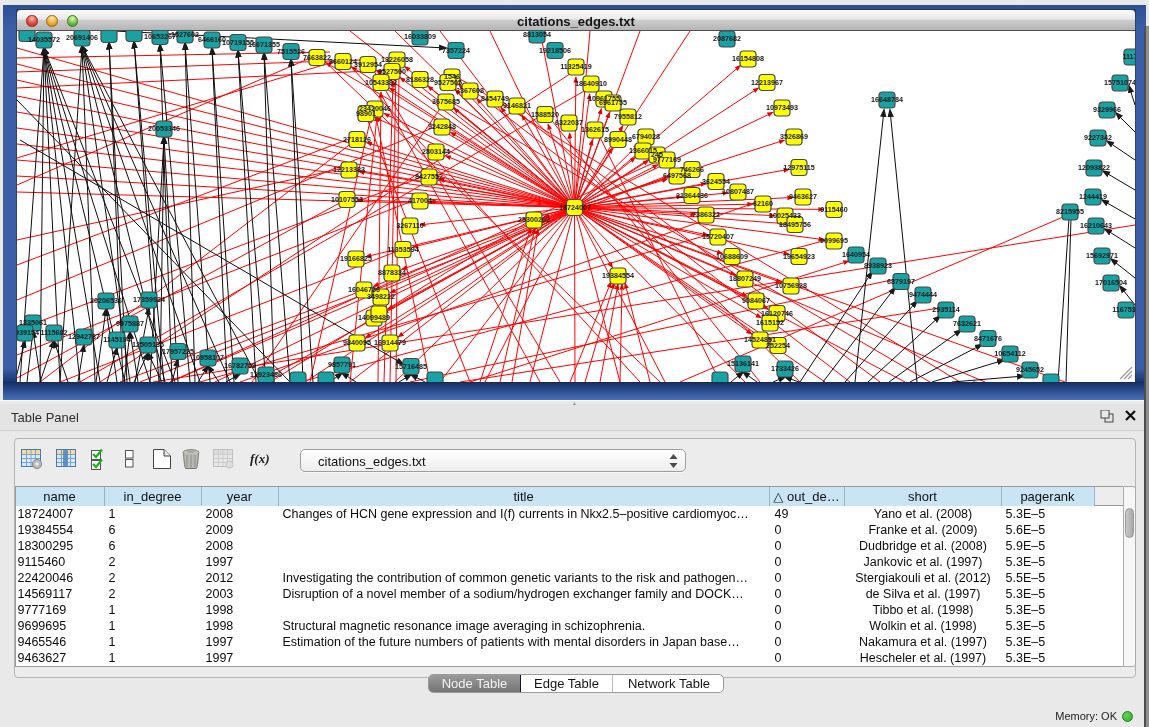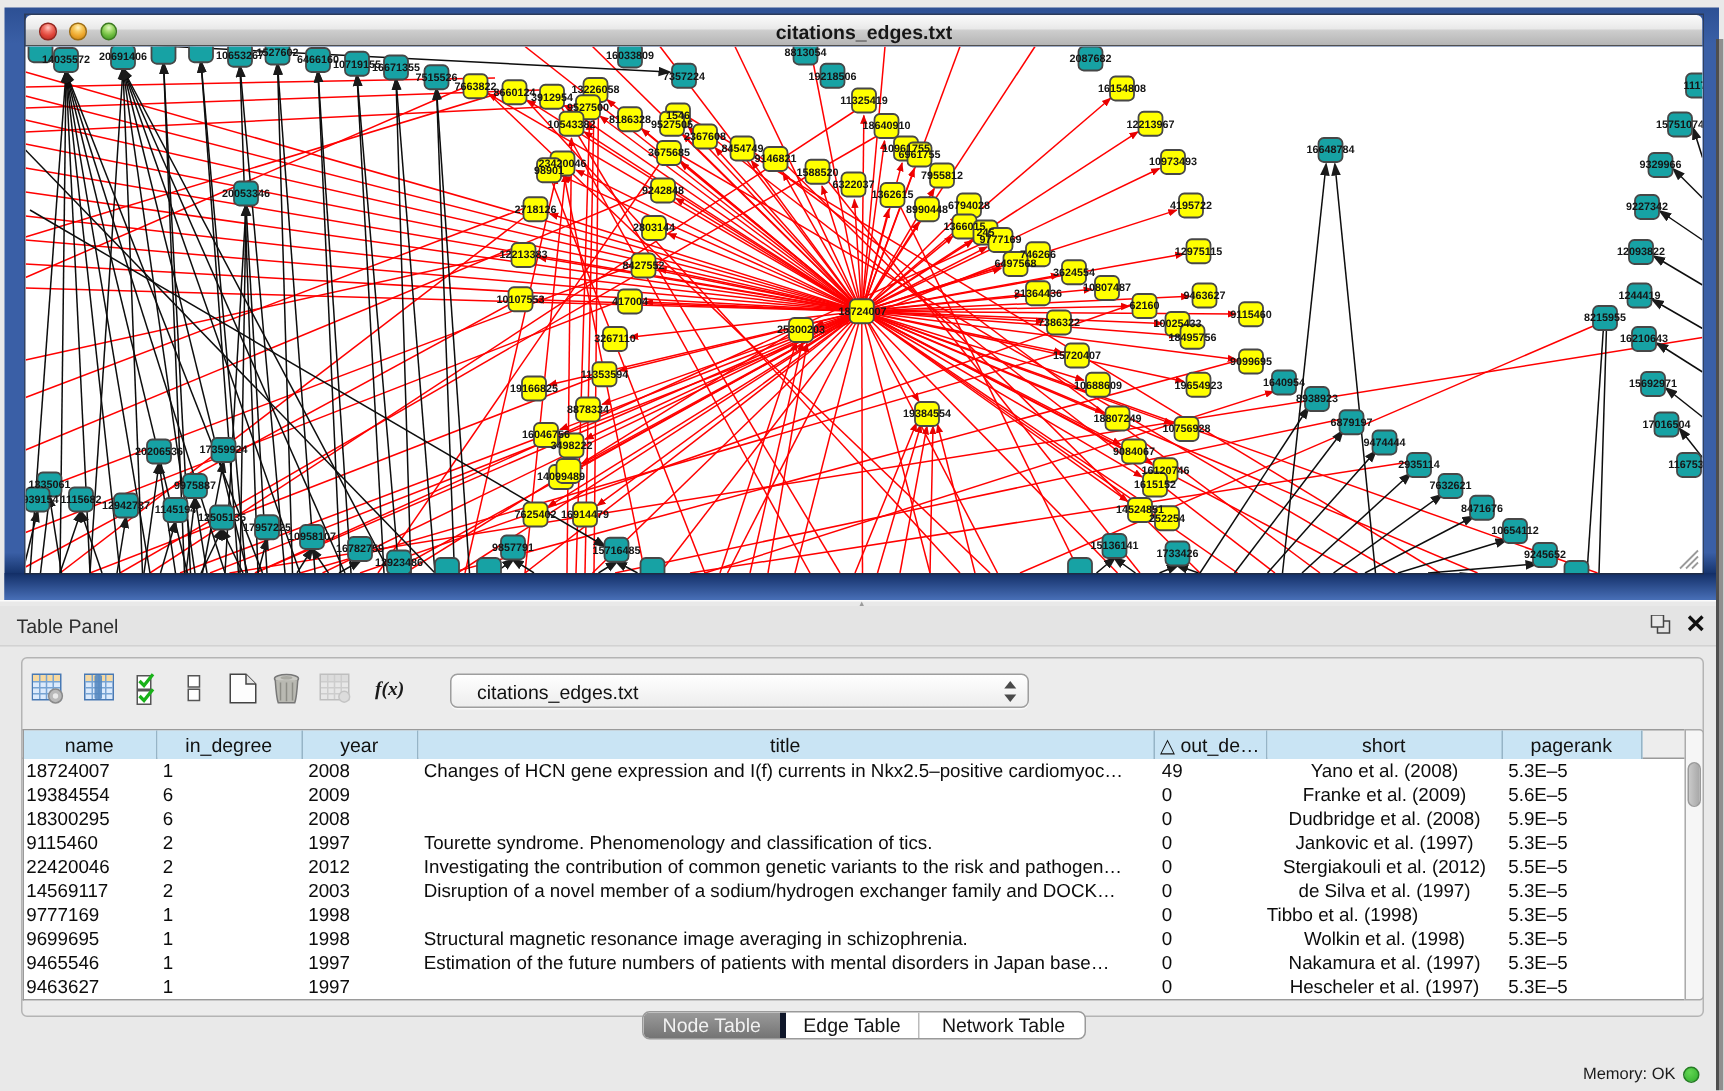--- a/index.html
+++ b/index.html
@@ -29,21 +29,21 @@
 .hc{position:absolute;top:0;height:19.5px;background:#c9e4f4;border-right:1px solid #96b4c6;font-size:13px;color:#111;text-align:center;line-height:19px}
 #rows{left:14.5px;top:506px;width:1108px;height:161px;background:#fff;border:1px solid #9a9a9a;border-top:none;overflow:hidden;border-right:none}
 .tr{position:absolute;left:0;width:100%;height:16px;font-size:12.5px;color:#0c0c0c;white-space:nowrap}
 .td{position:absolute;top:1px}
 #sbar{left:1122.5px;top:486px;width:13.5px;height:181px;background:#f6f6f6;border:1px solid #ababab;border-radius:0 3px 3px 0}
 #sthumb{left:1124.5px;top:508px;width:9px;height:30px;background:linear-gradient(90deg,#c9c9c9,#a8a8a8);border:1px solid #9a9a9a;border-radius:4.5px}
 
 #tabs{left:428px;top:674px;width:296px;height:18.5px;border:1px solid #9a9a9a;border-radius:5px;background:#fff;overflow:hidden}
 .tab{position:absolute;top:0;height:100%;font-size:13px;text-align:center;line-height:17px;color:#141414}
 #tab1{left:0;width:91px;background:linear-gradient(180deg,#9a9a9a,#747474);color:#f2f2f2}
-#tab2{left:91px;width:92px;border-left:4px solid #0f172a}
+#tab2{left:91px;width:92px;border-left:1px solid #0f172a}
 #tab3{left:183px;width:113px;border-left:1px solid #bbb}
 #mem{right:32px;top:710px;font-size:11px;color:#1c1c1c}
 #dot{left:1122px;top:710.5px;width:11px;height:11px;border-radius:50%;background:radial-gradient(circle at 38% 32%,#63d653,#2fae2d);border:1px solid #257c24}
 .nl{position:absolute;width:100px;text-align:center;font:bold 7.2px "Liberation Sans",sans-serif;color:#161616;pointer-events:none}
 </style></head><body>
 <div class="abs" id="desk"></div>
 <div class="abs" id="deskbot"></div>
 <div class="abs" id="win">
   <div class="abs" id="title">
       <span>citations_edges.txt</span>
@@ -513,29 +513,29 @@
         <div class="nl" style="left:625px;top:160px">21364436</div>
         <div class="nl" style="left:696px;top:168px">62160</div>
         <div class="nl" style="left:639px;top:179px">7386322</div>
         <div class="nl" style="left:718px;top:180px">10025433</div>
         <div class="nl" style="left:728px;top:189px">18495756</div>
         <div class="nl" style="left:736px;top:161px">9463627</div>
         <div class="nl" style="left:767px;top:174px">9115460</div>
         <div class="nl" style="left:681px;top:23px">16154808</div>
         <div class="nl" style="left:700px;top:47px">12213967</div>
         <div class="nl" style="left:715px;top:72px">10973493</div>
-        <div class="nl" style="left:727px;top:101px">4195722</div>
+        <div class="nl" style="left:727px;top:101px">3526869</div>
         <div class="nl" style="left:732px;top:132px">12975115</div>
         <div class="nl" style="left:336px;top:214px">11353594</div>
         <div class="nl" style="left:289px;top:223px">19166825</div>
         <div class="nl" style="left:325px;top:237px">8878334</div>
         <div class="nl" style="left:297px;top:254px">16046756</div>
         <div class="nl" style="left:314px;top:261px">3498222</div>
         <div class="nl" style="left:307px;top:282px">14099489</div>
-        <div class="nl" style="left:290px;top:307px">7625402</div>
+        <div class="nl" style="left:290px;top:307px">9840095</div>
         <div class="nl" style="left:323px;top:307px">16914479</div>
         <div class="nl" style="left:551px;top:240px">19384554</div>
         <div class="nl" style="left:651px;top:201px">15720407</div>
         <div class="nl" style="left:665px;top:221px">10688609</div>
         <div class="nl" style="left:732px;top:221px">19654923</div>
         <div class="nl" style="left:767px;top:205px">9099695</div>
         <div class="nl" style="left:678px;top:243px">18807249</div>
         <div class="nl" style="left:724px;top:250px">10756928</div>
         <div class="nl" style="left:689px;top:265px">9084067</div>
         <div class="nl" style="left:710px;top:278px">16120746</div>
@@ -686,21 +686,20 @@
       <span class="td" style="left:93px">6</span>
       <span class="td" style="left:190px">2008</span>
       <span class="td" style="left:759px">0</span>
       <span class="td" style="left:829px;width:157px;text-align:center">Dudbridge et al. (2008)</span>
       <span class="td" style="left:990px">5.9E–5</span>
     </div>
     <div class="tr" style="top:48px">
       <span class="td" style="left:2px">9115460</span>
       <span class="td" style="left:93px">2</span>
       <span class="td" style="left:190px">1997</span>
-      <span class="td" style="left:267px;max-width:483px;overflow:hidden;display:inline-block;white-space:nowrap">Tourette syndrome. Phenomenology and classification of tics.</span>
       <span class="td" style="left:759px">0</span>
       <span class="td" style="left:829px;width:157px;text-align:center">Jankovic et al. (1997)</span>
       <span class="td" style="left:990px">5.3E–5</span>
     </div>
     <div class="tr" style="top:64px">
       <span class="td" style="left:2px">22420046</span>
       <span class="td" style="left:93px">2</span>
       <span class="td" style="left:190px">2012</span>
       <span class="td" style="left:267px;max-width:483px;overflow:hidden;display:inline-block;white-space:nowrap">Investigating the contribution of common genetic variants to the risk and pathogen…</span>
       <span class="td" style="left:759px">0</span>
@@ -714,21 +713,21 @@
       <span class="td" style="left:267px;max-width:483px;overflow:hidden;display:inline-block;white-space:nowrap">Disruption of a novel member of a sodium/hydrogen exchanger family and DOCK…</span>
       <span class="td" style="left:759px">0</span>
       <span class="td" style="left:829px;width:157px;text-align:center">de Silva et al. (1997)</span>
       <span class="td" style="left:990px">5.3E–5</span>
     </div>
     <div class="tr" style="top:96px">
       <span class="td" style="left:2px">9777169</span>
       <span class="td" style="left:93px">1</span>
       <span class="td" style="left:190px">1998</span>
       <span class="td" style="left:759px">0</span>
-      <span class="td" style="left:829px;width:157px;">Tibbo et al. (1998)</span>
+      <span class="td" style="left:829px;width:157px;text-align:center">Tibbo et al. (1998)</span>
       <span class="td" style="left:990px">5.3E–5</span>
     </div>
     <div class="tr" style="top:112px">
       <span class="td" style="left:2px">9699695</span>
       <span class="td" style="left:93px">1</span>
       <span class="td" style="left:190px">1998</span>
       <span class="td" style="left:267px;max-width:483px;overflow:hidden;display:inline-block;white-space:nowrap">Structural magnetic resonance image averaging in schizophrenia.</span>
       <span class="td" style="left:759px">0</span>
       <span class="td" style="left:829px;width:157px;text-align:center">Wolkin et al. (1998)</span>
       <span class="td" style="left:990px">5.3E–5</span>

